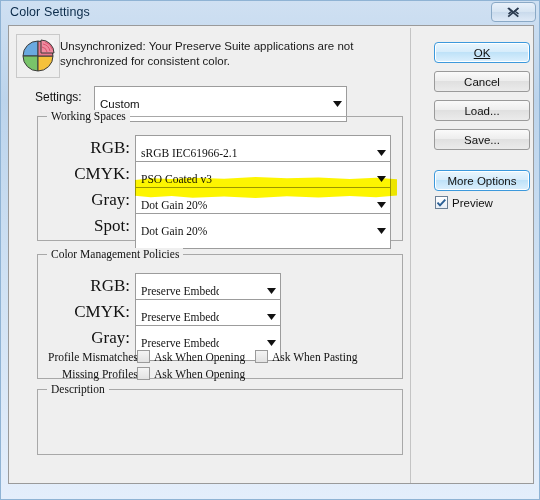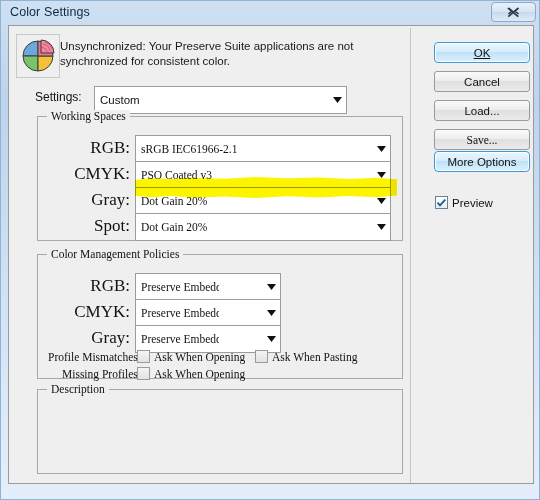--- a/index.html
+++ b/index.html
@@ -104,39 +104,39 @@
     top: -7px; left: 9px;
     padding: 0 4px;
     background: #efefef;
     font-size: 11.5px;
     color: #111;
     white-space: nowrap;
   }
 
   #grp-working { left: 28px; top: 90px; width: 366px; height: 125px; }
   #grp-policies { left: 28px; top: 228px; width: 366px; height: 125px; }
-  #grp-description { left: 28px; top: 363px; width: 366px; height: 85px; padding-left: 40px; }
+  #grp-description { left: 28px; top: 363px; width: 366px; height: 66px; padding-left: 40px; }
 
   
   .row { position: absolute; height: 20px; }
   .row-label {
     position: absolute;
     right: 100%;
     margin-right: 5px;
     top: 3px;
     font-size: 17px;
     color: #111;
     white-space: nowrap;
   }
 
   
   .combo {
     position: absolute;
     left: 0; top: 0;
-    height: 28px;
+    height: 36px;
     background: #ffffff;
     border: 1px solid #9c9c9c;
     display: flex;
     align-items: center;
     gap: 44px;
   }
   .combo-value {
     flex: 1;
     padding-left: 5px;
     font-size: 11.5px;
@@ -369,22 +369,22 @@
     </div>
 
     <div class="group" id="grp-description">
       <span class="group-title">Description</span>
       <div style="position:absolute; left:8px; top:10px; right:8px; bottom:8px; font-size:11.5px; color:#111;"></div>
     </div>
 
     <div class="btn focused" style="top:16px;text-decoration:underline;">OK</div>
     <div class="btn" style="top:74px;">Load...</div>
     <div class="btn" style="top:45px;">Cancel</div>
-    <div class="btn" style="top:103px;font-family:Liberation Serif, serif;">Save...</div>
-    <div class="btn focused" style="top:125px;text-align:right;">More Options</div>
+    <div class="btn" style="top:103px;">Save...</div>
+    <div class="btn focused" style="top:144px;text-align:right;">More Options</div>
 
     <div class="cb-wrap" style="left:426px; top:170px;">
       <span class="cb-box checked">
         <svg width="9" height="8" viewBox="0 0 9 8" aria-hidden="true">
           <path d="M0.5 3.6 L3 6.4 L8.3 0.6" stroke="#2b5f94" stroke-width="1.9" fill="none"></path>
         </svg>
       </span>
       <span>Preview</span>
     </div>
 

